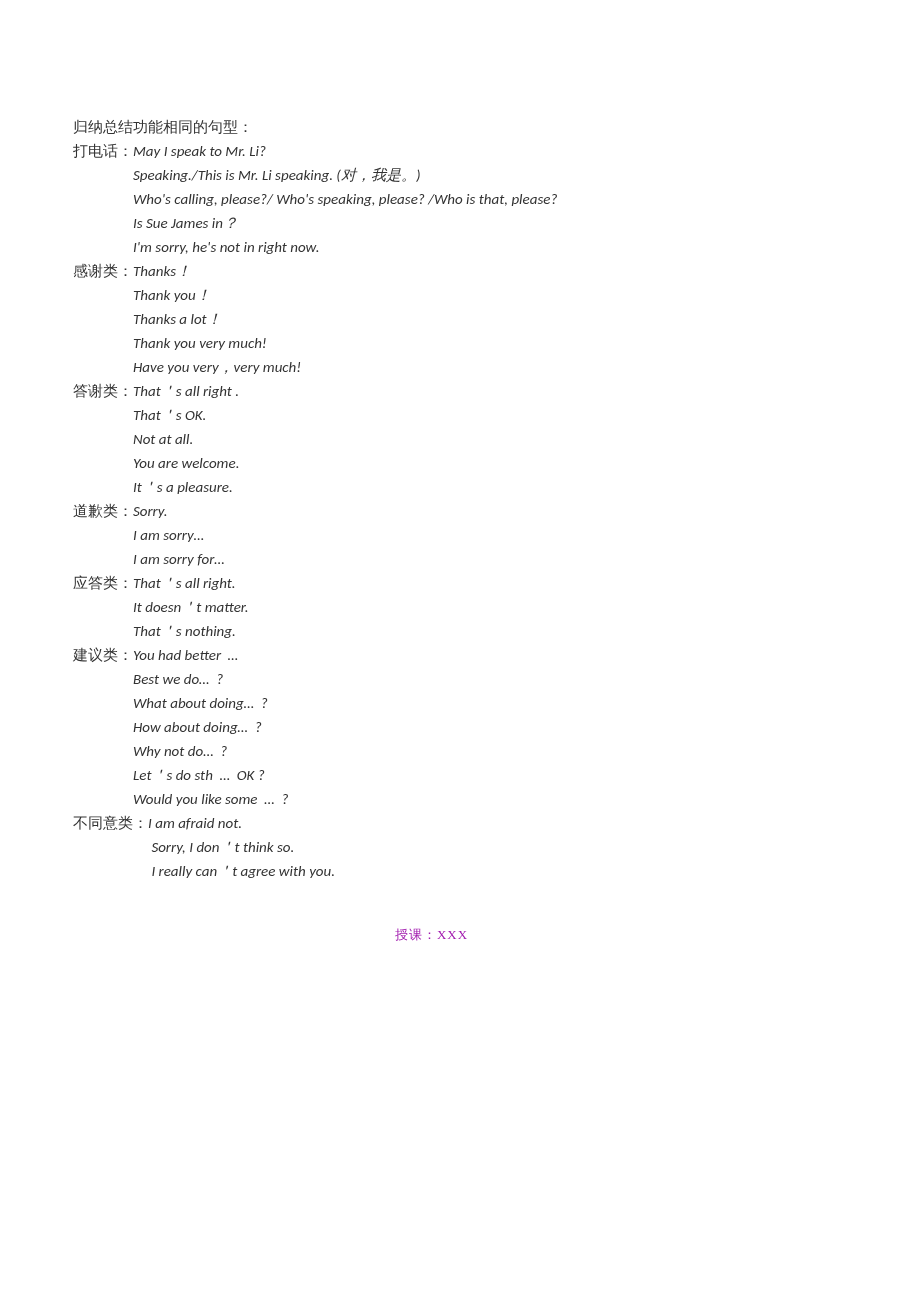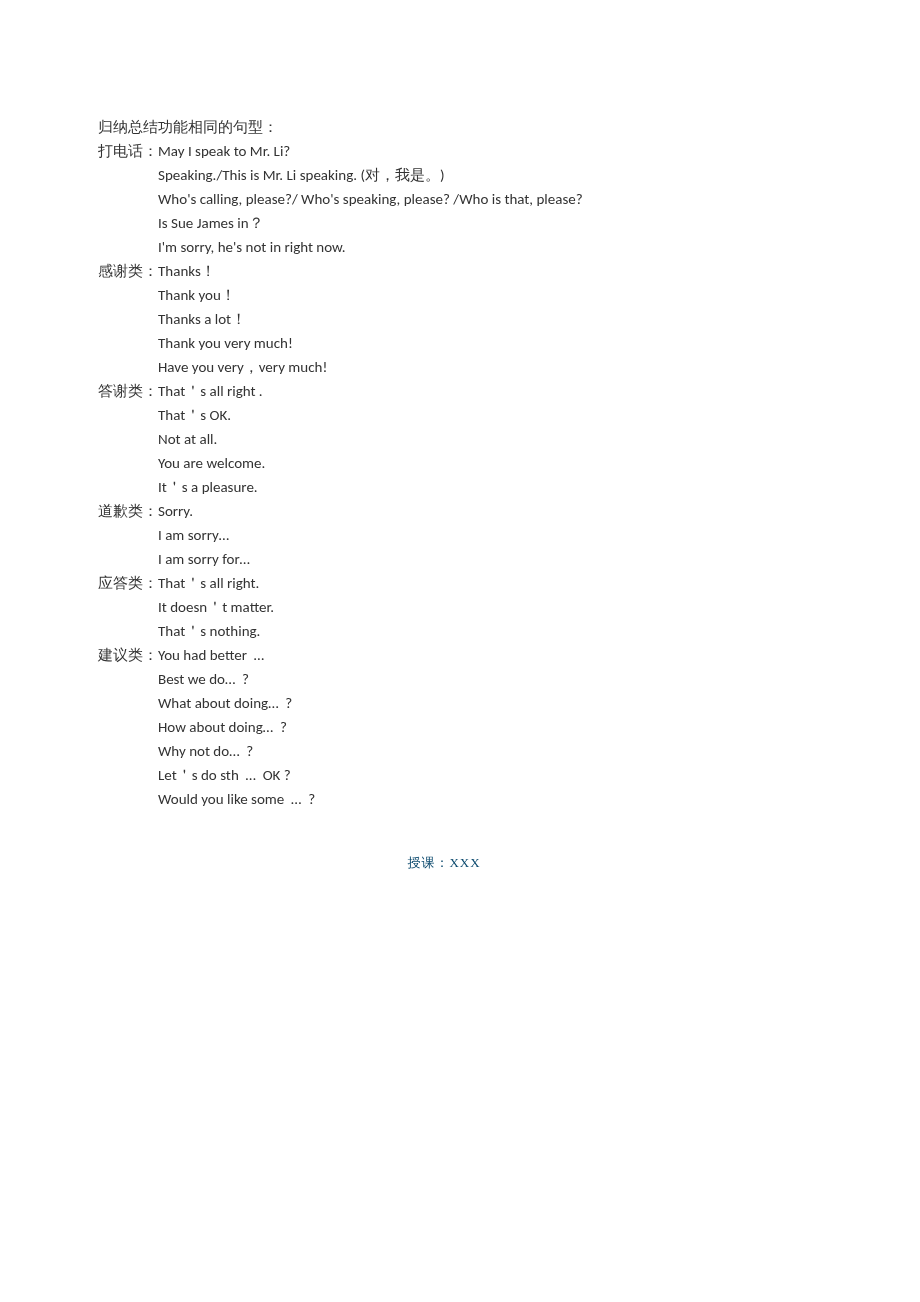--- a/index.html
+++ b/index.html
@@ -3,21 +3,21 @@
 <meta charset="utf-8">
 <style>
   body {
     margin: 0;
     padding: 0;
     background: #ffffff;
     font-family: "SimSun", "宋体", "Microsoft YaHei", "Calibri", sans-serif;
     width: 920px;
   }
   .page {
-    padding: 115px 130px 60px 98px;
+    padding: 115px 130px 60px 73px;
     font-size: 15px;
     line-height: 24px;
     color: #333333;
   }
   .title {
     margin-bottom: 0;
   }
   .category-block {
     display: flex;
     align-items: flex-start;
@@ -25,24 +25,25 @@
   .cat-label {
     white-space: nowrap;
     text-align: right;
   }
   .cat-items {
     display: flex;
     flex-direction: column;
   }
   .item {
     white-space: pre;
+    font-style: italic;
   }
   .footer {
     text-align: center;
-    color: #0c4a6e;
+    color: #a21caf;
     font-size: 13px;
     margin-top: 40px;
     font-family: "SimSun", "宋体", serif;
     letter-spacing: 1px;
   }
 </style>
 </head>
 <body>
 
 <div class="page">
@@ -99,15 +100,23 @@
         <div class="cat-items">
           <div class="item">You had better  …</div>
           <div class="item">Best we do…  ?</div>
           <div class="item">What about doing…  ?</div>
           <div class="item">How about doing…  ?</div>
           <div class="item">Why not do…  ?</div>
           <div class="item">Let＇s do sth  …  OK ?</div>
           <div class="item">Would you like some  …  ?</div>
         </div>
       </div>
+      <div class="category-block">
+        <div class="cat-label">不同意类：</div>
+        <div class="cat-items">
+          <div class="item">I am afraid not.</div>
+          <div class="item"> Sorry, I don＇t think so.</div>
+          <div class="item"> I really can＇t agree with you.</div>
+        </div>
+      </div>
     </div>
   <div class="footer">授课：XXX</div>
 </div>
 
 </body></html>

